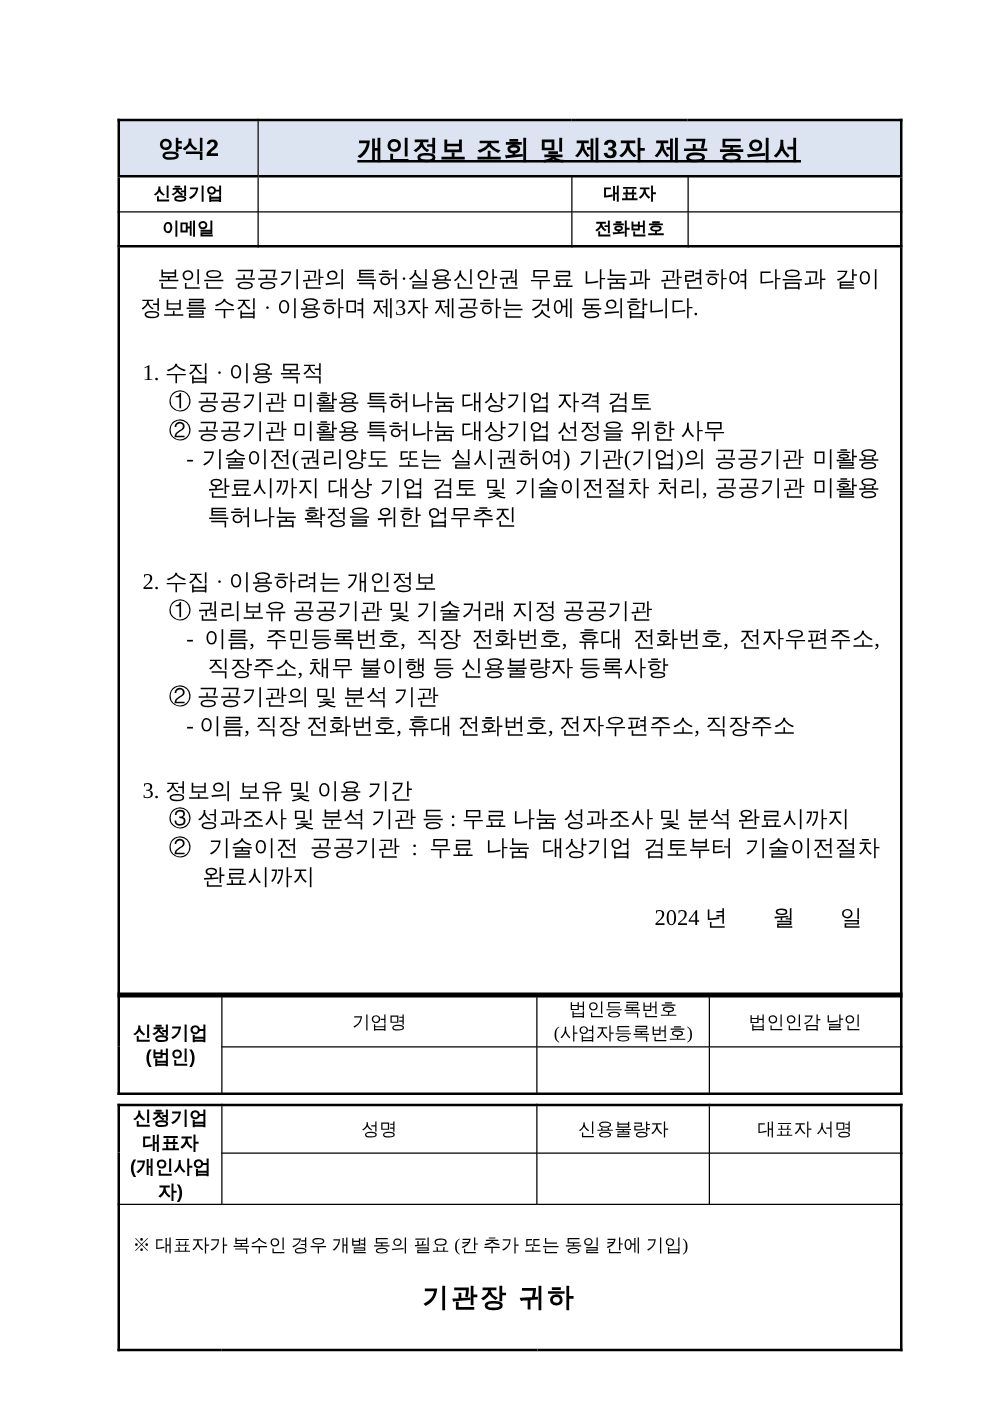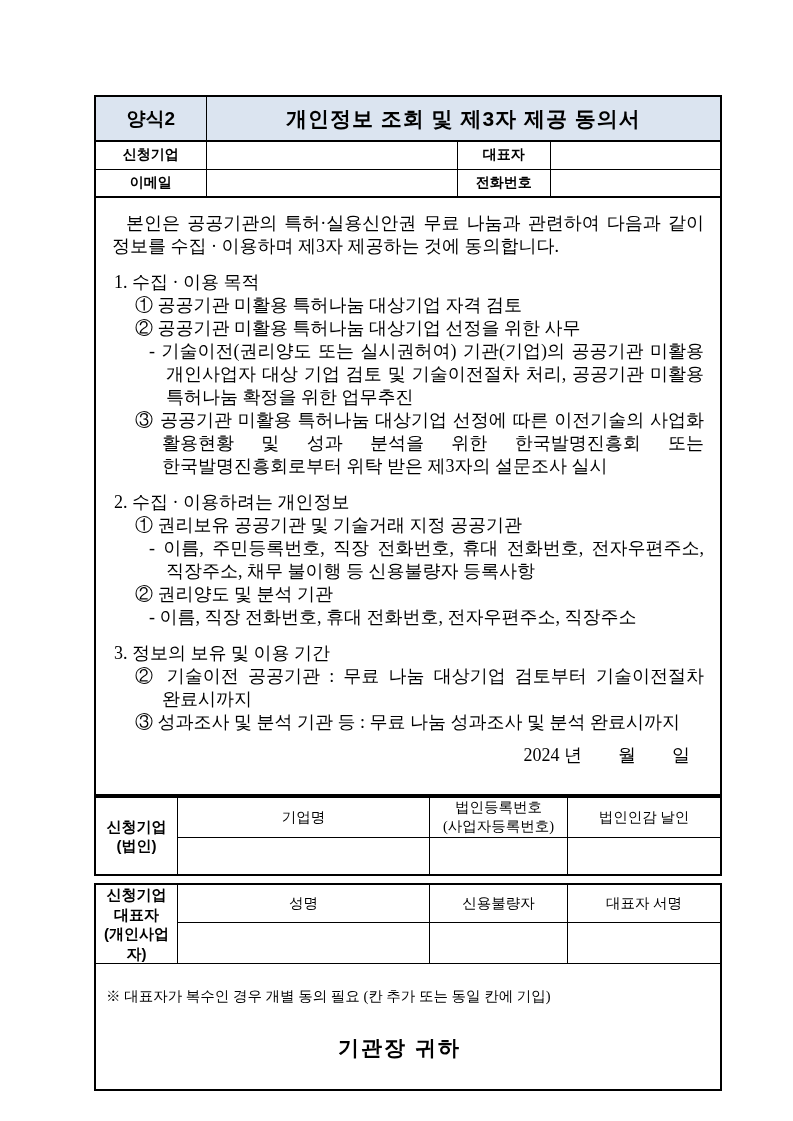--- a/index.html
+++ b/index.html
@@ -6,51 +6,51 @@
   html,body { width:793px; height:1121px; background:#ffffff; overflow:hidden; }
   .doc { position:absolute; left:94px; top:95px; width:628px; color:#000; }
 
   table { border-collapse:collapse; width:100%; table-layout:fixed; }
   td { border:1px solid #000; vertical-align:middle; overflow:hidden; }
 
   
   .t-head { border:2px solid #000; }
   .t-head .title-row td { background:#dbe4f0; border-bottom:2px solid #000; height:45px; }
   .form-label { font-family:"Liberation Sans",sans-serif; font-weight:bold; font-size:19px; text-align:center; }
-  .doc-title  { font-family:"Liberation Sans",sans-serif; font-weight:bold; font-size:21px; text-align:center; letter-spacing:1px; }
+  .doc-title  { font-family:"Liberation Sans",sans-serif; font-weight:bold; font-size:21px; text-align:center; letter-spacing:1px;text-decoration:underline; }
   .t-head .f-row td { height:28px; }
   .f-label { font-family:"Liberation Sans",sans-serif; font-weight:bold; font-size:14px; text-align:center; }
   .f-input { background:#fff; }
 
   
   .bodybox {
     border:2px solid #000; border-top:none; height:598px; padding:14px 16px 0 16px;
     font-family:"Liberation Serif",serif; font-size:18px; line-height:23px;
     text-align:justify; word-break:keep-all; overflow:hidden;
   }
   .intro { text-indent:14px; }
-  .sec { margin-top:13px; }
+  .sec { margin-top:29px; }
   .sec-h { padding-left:2px; }
   .it-num  { padding-left:50px; text-indent:-27px; }
   .it-dash { padding-left:54px; text-indent:-17px; }
   .dateline { text-align:right; padding-right:14px; margin-top:10px; white-space:pre-wrap; }
 
   
   .t-sign { border:2px solid #000; }
   .t-sign td { font-family:"Liberation Serif",serif; font-size:14.5px; text-align:center; white-space:pre-line; }
   .rowlabel { font-family:"Liberation Sans",sans-serif !important; font-weight:bold; font-size:15px !important; line-height:1.3; }
   .t-corp .hdr td { height:40px; }
   .t-corp .blank td { height:38px; }
   .t-rep  .hdr td { height:37px; }
   .t-rep  .blank td { height:40px; }
   .gap { height:7px; }
 
   .notecell { text-align:left !important; padding:6px 27px 10px 10px; }
   .note-line { font-family:"Liberation Serif",serif; font-size:14.5px; }
-  .recipient { text-align:center; font-family:"Liberation Sans",sans-serif; font-weight:bold; font-size:21px; letter-spacing:2px; margin-top:11px; }
+  .recipient { text-align:center; font-family:"Liberation Sans",sans-serif; font-weight:bold; font-size:21px; letter-spacing:2px; margin-top:1px; }
 </style>
 </head>
 <body>
 
 <div class="doc">
 
   <table class="t-head">
     <colgroup>
         <col style="width:108px">
         <col style="width:244px">
@@ -77,36 +77,35 @@
   </tbody>
     </table>
 
   <div class="bodybox">
     <p class="intro">본인은 공공기관의 특허·실용신안권 무료 나눔과 관련하여 다음과 같이 정보를 수집 · 이용하며 제3자 제공하는 것에 동의합니다.</p>
 
     <div class="sec">
       <div class="sec-h">1. 수집 · 이용 목적</div>
       <div class="it-num">① 공공기관 미활용 특허나눔 대상기업 자격 검토</div>
       <div class="it-num">② 공공기관 미활용 특허나눔 대상기업 선정을 위한 사무</div>
-      <div class="it-dash">- 기술이전(권리양도 또는 실시권허여) 기관(기업)의 공공기관 미활용 개인사업자 대상 기업 검토 및 기술이전절차 처리, 공공기관 미활용 특허나눔 확정을 위한 업무추진</div>
-      <div class="it-num">③ 공공기관 미활용 특허나눔 대상기업 선정에 따른 이전기술의 사업화 활용현황 및 성과 분석을 위한 한국발명진흥회 또는 한국발명진흥회로부터 위탁 받은 제3자의 설문조사 실시</div>
+      <div class="it-dash">- 기술이전(권리양도 또는 실시권허여) 기관(기업)의 공공기관 미활용 완료시까지 대상 기업 검토 및 기술이전절차 처리, 공공기관 미활용 특허나눔 확정을 위한 업무추진</div>
     </div>
 
     <div class="sec">
       <div class="sec-h">2. 수집 · 이용하려는 개인정보</div>
       <div class="it-num">① 권리보유 공공기관 및 기술거래 지정 공공기관</div>
       <div class="it-dash">- 이름, 주민등록번호, 직장 전화번호, 휴대 전화번호, 전자우편주소, 직장주소, 채무 불이행 등 신용불량자 등록사항</div>
-      <div class="it-num">② 권리양도 및 분석 기관</div>
+      <div class="it-num">② 공공기관의 및 분석 기관</div>
       <div class="it-dash">- 이름, 직장 전화번호, 휴대 전화번호, 전자우편주소, 직장주소</div>
     </div>
 
     <div class="sec">
       <div class="sec-h">3. 정보의 보유 및 이용 기간</div>
+      <div class="it-num">③ 성과조사 및 분석 기관 등 : 무료 나눔 성과조사 및 분석 완료시까지</div>
       <div class="it-num">② 기술이전 공공기관 : 무료 나눔 대상기업 검토부터 기술이전절차 완료시까지</div>
-      <div class="it-num">③ 성과조사 및 분석 기관 등 : 무료 나눔 성과조사 및 분석 완료시까지</div>
     </div>
 
     <div class="dateline">2024 년        월        일</div>
   </div>
 
   <table class="t-sign t-corp">
     <colgroup>
         <col style="width:80px">
         <col style="width:245px">
         <col style="width:134px">

